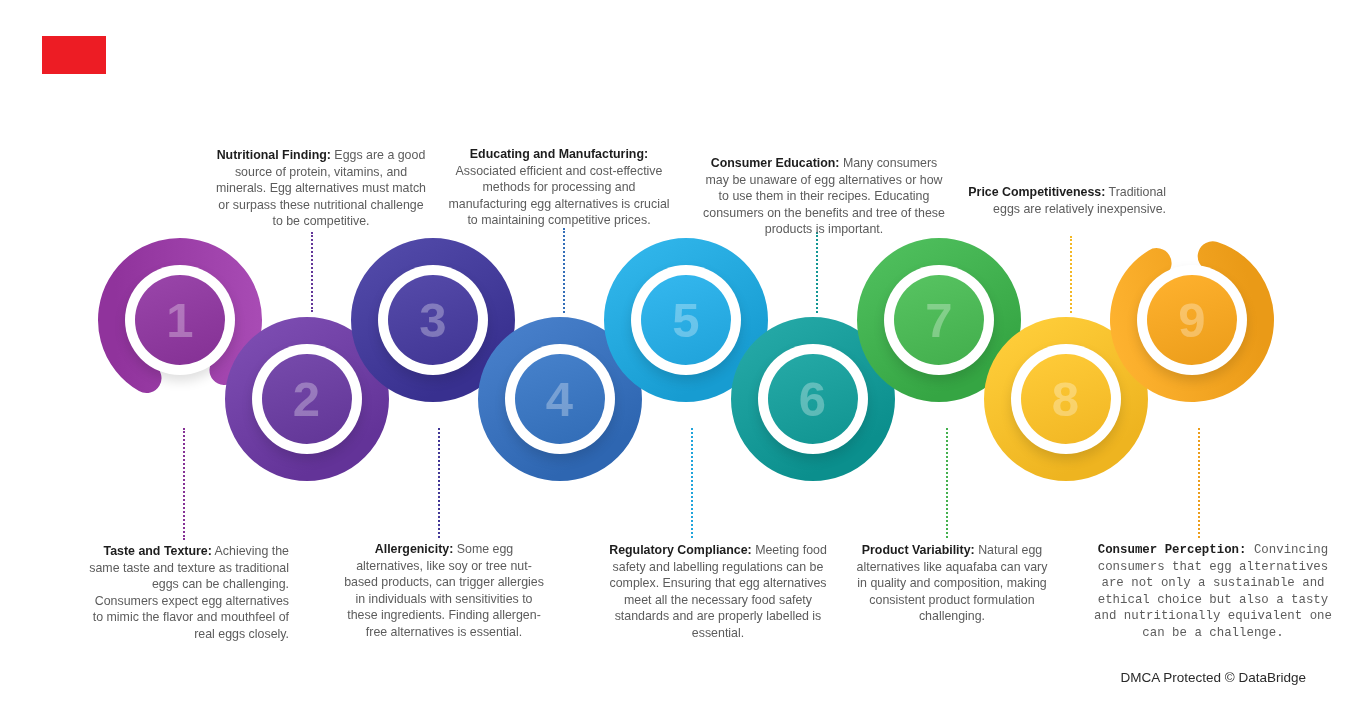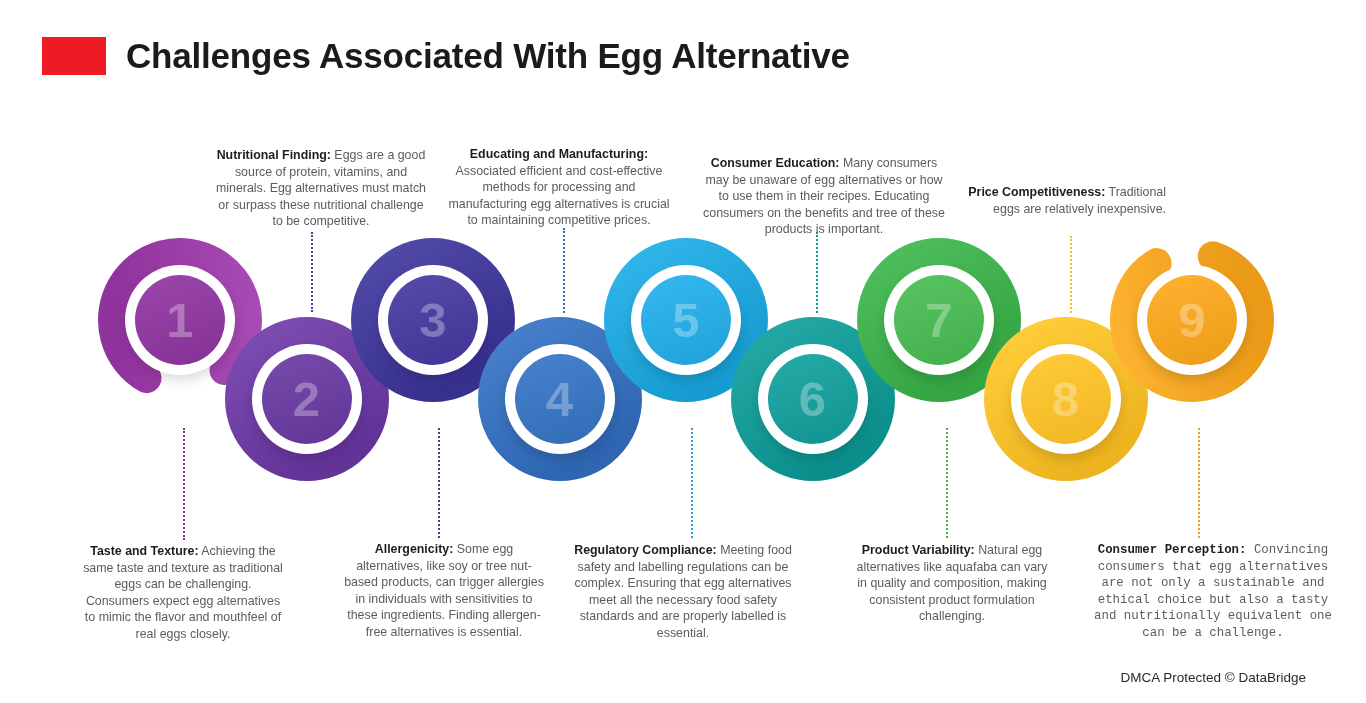--- a/index.html
+++ b/index.html
@@ -105,21 +105,20 @@
     font-family: "Liberation Sans", sans-serif;
   }
 </style>
 </head>
 <body>
 
 <div id="stage">
 
   <div id="header">
     <div class="mark"></div>
-    <div class="title">Challenges Associated With Egg Alternative</div>
   </div>
 
   <div id="chain-layer">
       <div class="node" style="left: 180px; top: 320px;">
         <div class="ring-wrap">
           <svg class="ring-svg" width="172" height="172" viewBox="0 0 172 172">
             <defs>
               <linearGradient id="g1" x1="0" y1="0" x2="0.6" y2="1">
                 <stop offset="0%" stop-color="#aa4db6"></stop>
                 <stop offset="100%" stop-color="#90339c"></stop>
@@ -273,25 +272,25 @@
           </svg>
         </div>
         <div class="whitering" style="height: 110px; width: 110px;"></div>
         <div class="disc" style="height: 90px; width: 90px; background: linear-gradient(160deg, rgb(255, 178, 47), rgb(235, 156, 25));">
           <span class="num">9</span>
         </div>
       </div>
       <div class="connector" style="left: 1198px; top: 428px; height: 110px; border-left-color: rgb(237, 158, 27);"></div>
     </div>
   <div id="callout-layer">
-      <div class="callout" style="left: 83px; top: 543px; width: 200px;"><span class="lead">Taste and Texture:</span><span> Achieving the same taste and texture as traditional eggs can be challenging. Consumers expect egg alternatives to mimic the flavor and mouthfeel of real eggs closely.</span></div>
+      <div class="callout" style="left: 89px; top: 543px; width: 200px; text-align: right;"><span class="lead">Taste and Texture:</span><span> Achieving the same taste and texture as traditional eggs can be challenging. Consumers expect egg alternatives to mimic the flavor and mouthfeel of real eggs closely.</span></div>
       <div class="callout" style="left: 212px; top: 147px; width: 218px;"><span class="lead">Nutritional Finding:</span><span> Eggs are a good source of protein, vitamins, and minerals. Egg alternatives must match or surpass these nutritional challenge to be competitive.</span></div>
       <div class="callout" style="left: 343px; top: 541px; width: 202px;"><span class="lead">Allergenicity:</span><span> Some egg alternatives, like soy or tree nut-based products, can trigger allergies in individuals with sensitivities to these ingredients. Finding allergen-free alternatives is essential.</span></div>
       <div class="callout" style="left: 445px; top: 146px; width: 228px;"><span class="lead">Educating and Manufacturing:</span><span> Associated efficient and cost-effective methods for processing and manufacturing egg alternatives is crucial to maintaining competitive prices.</span></div>
-      <div class="callout" style="left: 573px; top: 542px; width: 220px;"><span class="lead">Regulatory Compliance:</span><span> Meeting food safety and labelling regulations can be complex. Ensuring that egg alternatives meet all the necessary food safety standards and are properly labelled is essential.</span></div>
+      <div class="callout" style="left: 608px; top: 542px; width: 220px;"><span class="lead">Regulatory Compliance:</span><span> Meeting food safety and labelling regulations can be complex. Ensuring that egg alternatives meet all the necessary food safety standards and are properly labelled is essential.</span></div>
       <div class="callout" style="left: 699px; top: 155px; width: 250px;"><span class="lead">Consumer Education:</span><span> Many consumers may be unaware of egg alternatives or how to use them in their recipes. Educating consumers on the benefits and tree of these products is important.</span></div>
       <div class="callout" style="left: 852px; top: 542px; width: 200px;"><span class="lead">Product Variability:</span><span> Natural egg alternatives like aquafaba can vary in quality and composition, making consistent product formulation challenging.</span></div>
       <div class="callout" style="left: 966px; top: 184px; width: 200px; text-align: right;"><span class="lead">Price Competitiveness:</span><span> Traditional eggs are relatively inexpensive.</span></div>
       <div class="callout" style="left: 1094px; top: 542px; width: 238px; font-family: Liberation Mono, monospace;"><span class="lead">Consumer Perception:</span><span> Convincing consumers that egg alternatives are not only a sustainable and ethical choice but also a tasty and nutritionally equivalent one can be a challenge.</span></div>
     </div>
 
   <div id="footer">DMCA Protected © DataBridge</div>
 </div>
 
 </body></html>

